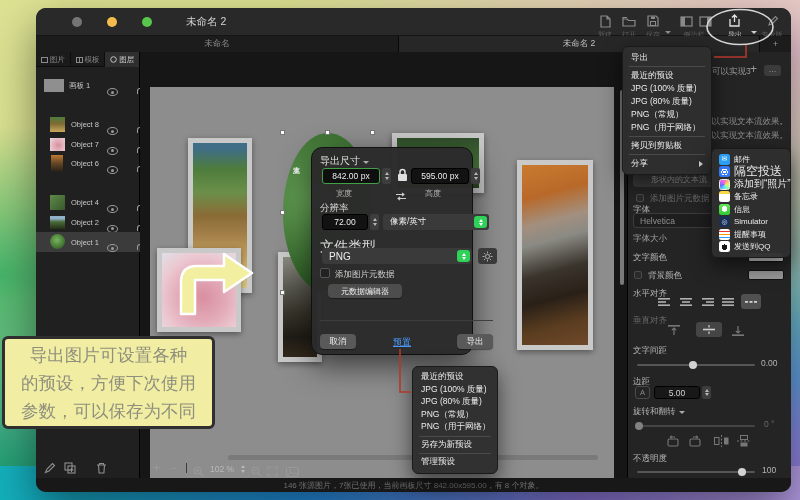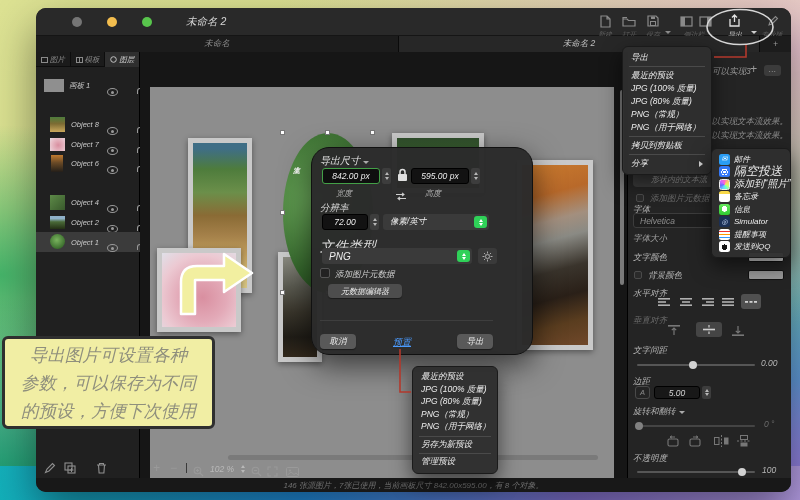--- a/index.html
+++ b/index.html
@@ -5,21 +5,21 @@
 *{margin:0;padding:0;box-sizing:border-box}
 html,body{width:800px;height:500px;overflow:hidden}
 body{font-family:"Liberation Sans",sans-serif;-webkit-font-smoothing:antialiased}
 .stage{position:relative;width:800px;height:500px;overflow:hidden;
  background:
   linear-gradient(90deg,rgba(18,178,194,.9),rgba(31,142,232,.9) 38%,rgba(138,116,216,.9) 72%,rgba(179,156,224,.95)) bottom/100% 34px no-repeat,
   radial-gradient(120% 90% at 0% 100%, rgba(16,150,96,.95) 0%, rgba(16,150,96,0) 45%),
   radial-gradient(60% 50% at 0% 55%, rgba(47,174,98,.85) 0%, rgba(47,174,98,0) 60%),
   radial-gradient(100% 80% at 100% 100%, rgba(150,120,220,.85) 0%, rgba(150,120,220,0) 50%),
   radial-gradient(120% 100% at 100% 10%, rgba(236,194,216,.9) 0%, rgba(236,194,216,0) 55%),
-  linear-gradient(168deg,#dde293 0%,#d8e08f 32%,#a3d0a0 55%,#45aad6 82%,#8f7fd6 100%); font-style: italic;}
+  linear-gradient(168deg,#dde293 0%,#d8e08f 32%,#a3d0a0 55%,#45aad6 82%,#8f7fd6 100%);}
 .abs{position:absolute}
 .nowrap{white-space:nowrap}
 .win{position:absolute;left:36px;top:8px;width:755px;height:484px;background:#222;border-radius:10px;box-shadow:0 18px 45px rgba(0,0,0,.45)}
 .titlebar{position:absolute;left:36px;top:8px;width:755px;height:28px;background:#292929;border-radius:10px 10px 0 0;border-bottom:1px solid #151515}
 .light{position:absolute;top:17px;width:10px;height:10px;border-radius:50%}
 .tlabel{position:absolute;top:30px;font-size:7px;color:#5e5e5e;transform:translateX(-50%);white-space:nowrap}
 .tico{position:absolute;top:14px;width:16px;height:14px;display:flex;align-items:center;justify-content:center}
 .tabbar{position:absolute;left:36px;top:36px;width:755px;height:16px;background:#191919;display:flex}
 .tab{height:100%;display:flex;align-items:center;justify-content:center;font-size:8.5px;border-right:1px solid #0a0a0a}
 .sidebar{position:absolute;left:36px;top:52px;width:104px;height:426px;background:#202020;border-right:1px solid #000}
@@ -31,21 +31,21 @@
 .i-lock::before{content:"";position:absolute;left:-3px;top:-5px;width:5px;height:5px;border:1.2px solid #9a9a9a;border-bottom:none;border-radius:3px 3px 0 0}
 .canvas{position:absolute;left:140px;top:52px;width:487px;height:426px;background:#161616;overflow:hidden}
 .artboard{position:absolute;left:10px;top:35px;width:464px;height:391px;background:#8d8d8d}
 .frame{position:absolute;border:5px solid #c9c9c9;box-shadow:0 2px 6px rgba(0,0,0,.4)}
 .handle{position:absolute;width:5px;height:5px;background:#fff;border:1px solid #777;z-index:3}
 .rpanel{position:absolute;left:627px;top:52px;width:164px;height:426px;background:#242424;border-left:1px solid #000;overflow:hidden}
 .rlbl{position:absolute;font-size:8.5px;color:#b5b5b5;white-space:nowrap}
 .rdim{color:#6a6a6a}
 .slider{position:absolute;height:2px;background:#565656;border-radius:1px}
 .knob{position:absolute;width:8px;height:8px;border-radius:50%;background:#d2d2d2}
-.dialog{position:absolute;left:311px;top:147px;width:222px;height:208px;background:rgba(43,43,43,.98);border-radius:18px;box-shadow:0 10px 30px rgba(0,0,0,.6);border:1px solid #111;z-index:10}
+.dialog{position:absolute;left:311px;top:147px;width:162px;height:208px;background:rgba(43,43,43,.98);border-radius:11px;box-shadow:0 10px 30px rgba(0,0,0,.6);border:1px solid #111;z-index:10}
 .dinput{position:absolute;background:#121212;border:1px solid #000;border-radius:3px;color:#ececec;font-size:8.5px;display:flex;align-items:center;justify-content:center}
 .dlbl{position:absolute;font-size:8px;color:#b2b2b2;white-space:nowrap}
 .stepper{position:absolute;background:#3d3d3d;border-radius:2px;display:flex;flex-direction:column;align-items:center;justify-content:center;gap:1.5px}
 .stepper i{width:0;height:0;border-left:2.5px solid transparent;border-right:2.5px solid transparent;display:block}
 .stepper .up{border-bottom:3px solid #b8b8b8}
 .stepper .dn{border-top:3px solid #b8b8b8}
 .gsel{position:absolute;width:13px;height:12px;background:#2fd158;border-radius:3px;display:flex;flex-direction:column;align-items:center;justify-content:center;gap:1px}
 .gsel i{width:0;height:0;border-left:2.5px solid transparent;border-right:2.5px solid transparent;display:block}
 .gsel .up{border-bottom:3px solid #fff}
 .gsel .dn{border-top:3px solid #fff}
@@ -511,22 +511,22 @@
     <div class="mi" style="height:12.5px">PNG（常规）</div>
     <div class="mi" style="height:12.5px">PNG（用于网络）</div>
     <div class="msep"></div>
     <div class="mi" style="height:12.5px">另存为新预设</div>
     <div class="msep"></div>
     <div class="mi" style="height:12.5px">管理预设</div>
   </div>
 
   <div class="callout">
     <div>导出图片可设置各种</div>
+    <div>的预设，方便下次使用</div>
     <div>参数，可以保存为不同</div>
-    <div>的预设，方便下次使用</div>
   </div>
 
   <svg class="abs" style="left:176px;top:246px;z-index:15" width="82" height="72">
     <path d="M5 68 L5 36 Q5 20 21 20 L48 20 L48 8 L76 27 L48 46 L48 34 L19 34 L19 68 Z" fill="#f2efa0" stroke="#ffffff" stroke-width="2.5" stroke-linejoin="round"></path>
   </svg>
 
   <svg class="abs" style="left:0;top:0;z-index:25;pointer-events:none" width="800" height="500">
     <ellipse cx="740" cy="27" rx="33" ry="17.5" fill="none" stroke="#d6d6d6" stroke-width="1.6"></ellipse>
     <polyline points="746,45 746,57 714,57" fill="none" stroke="#b2392c" stroke-width="1.6"></polyline>
     <polyline points="400,349 400,392 411,392" fill="none" stroke="#b2392c" stroke-width="1.6"></polyline>

